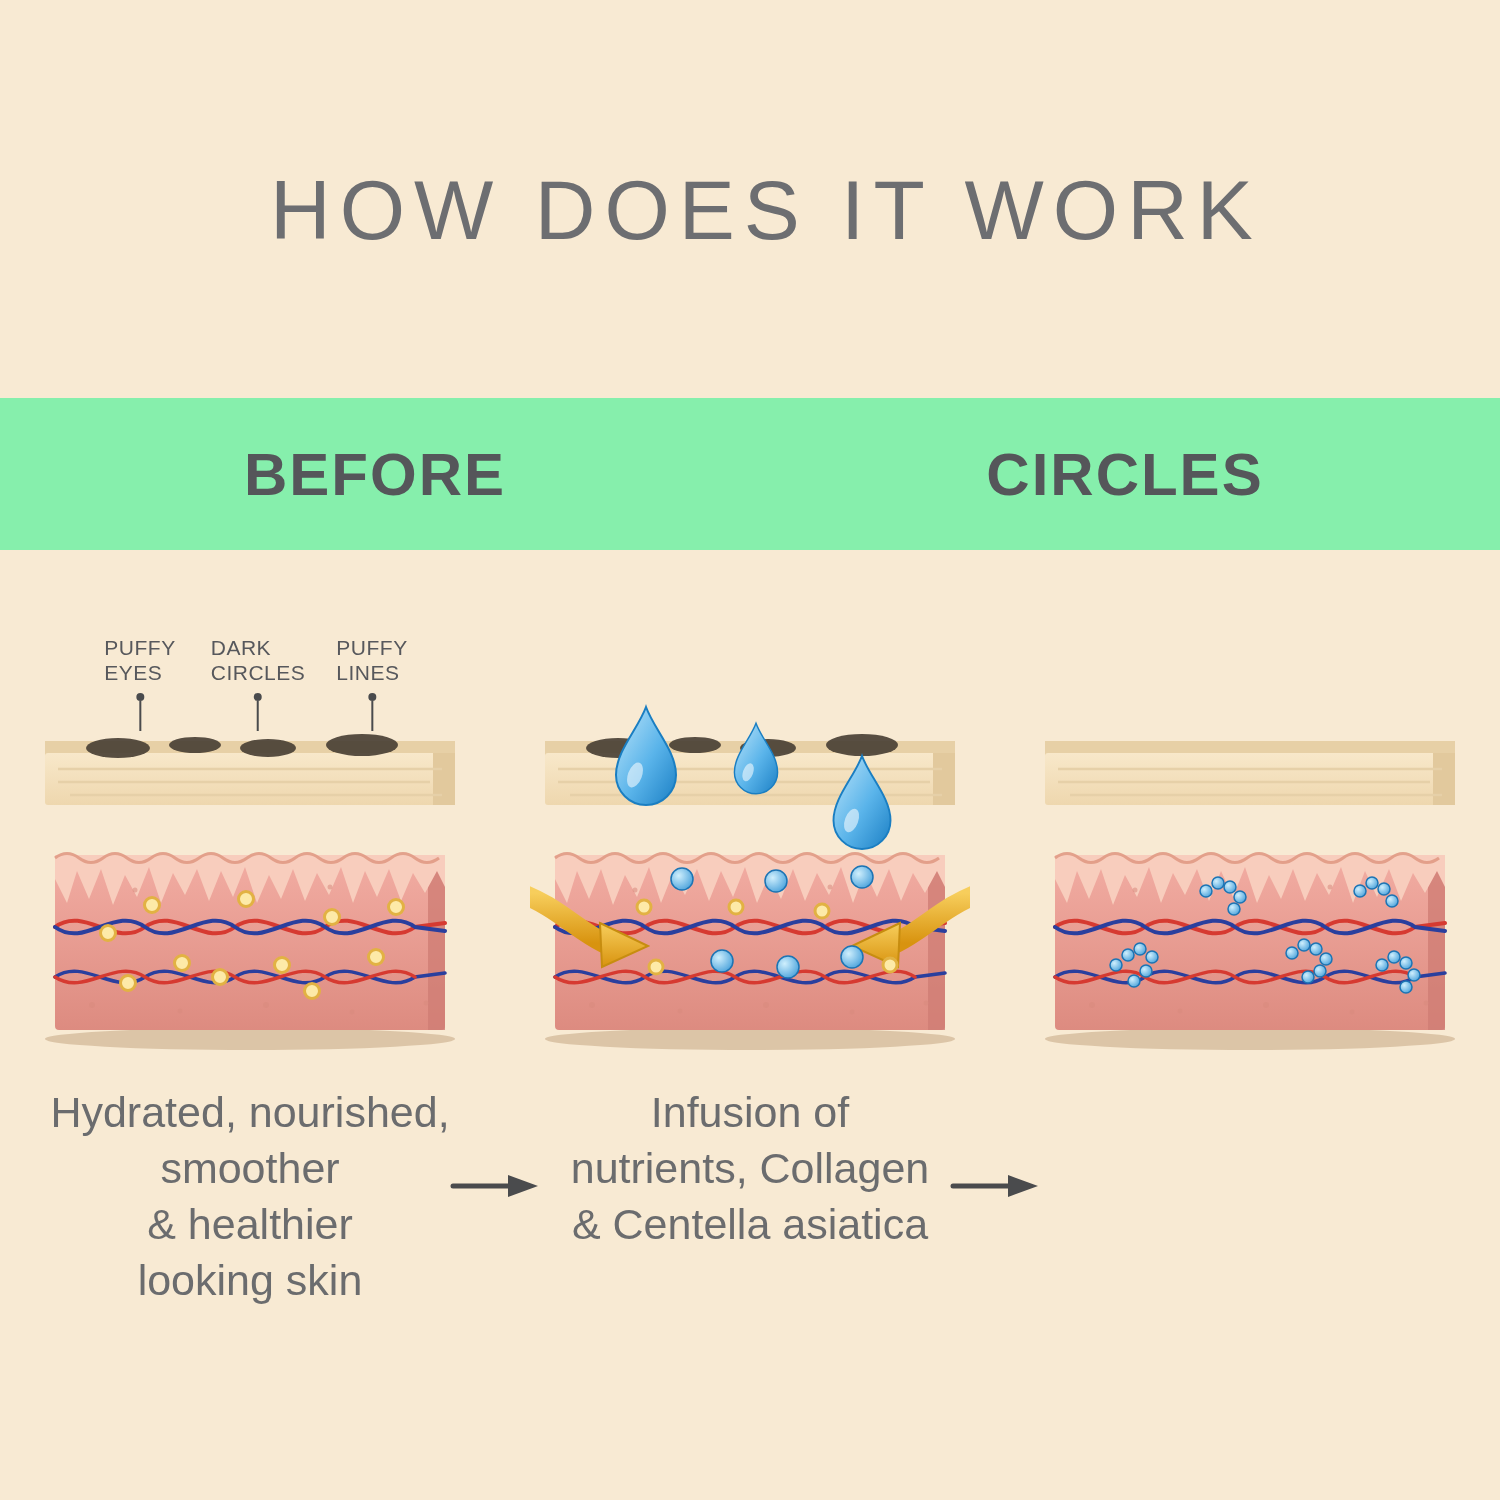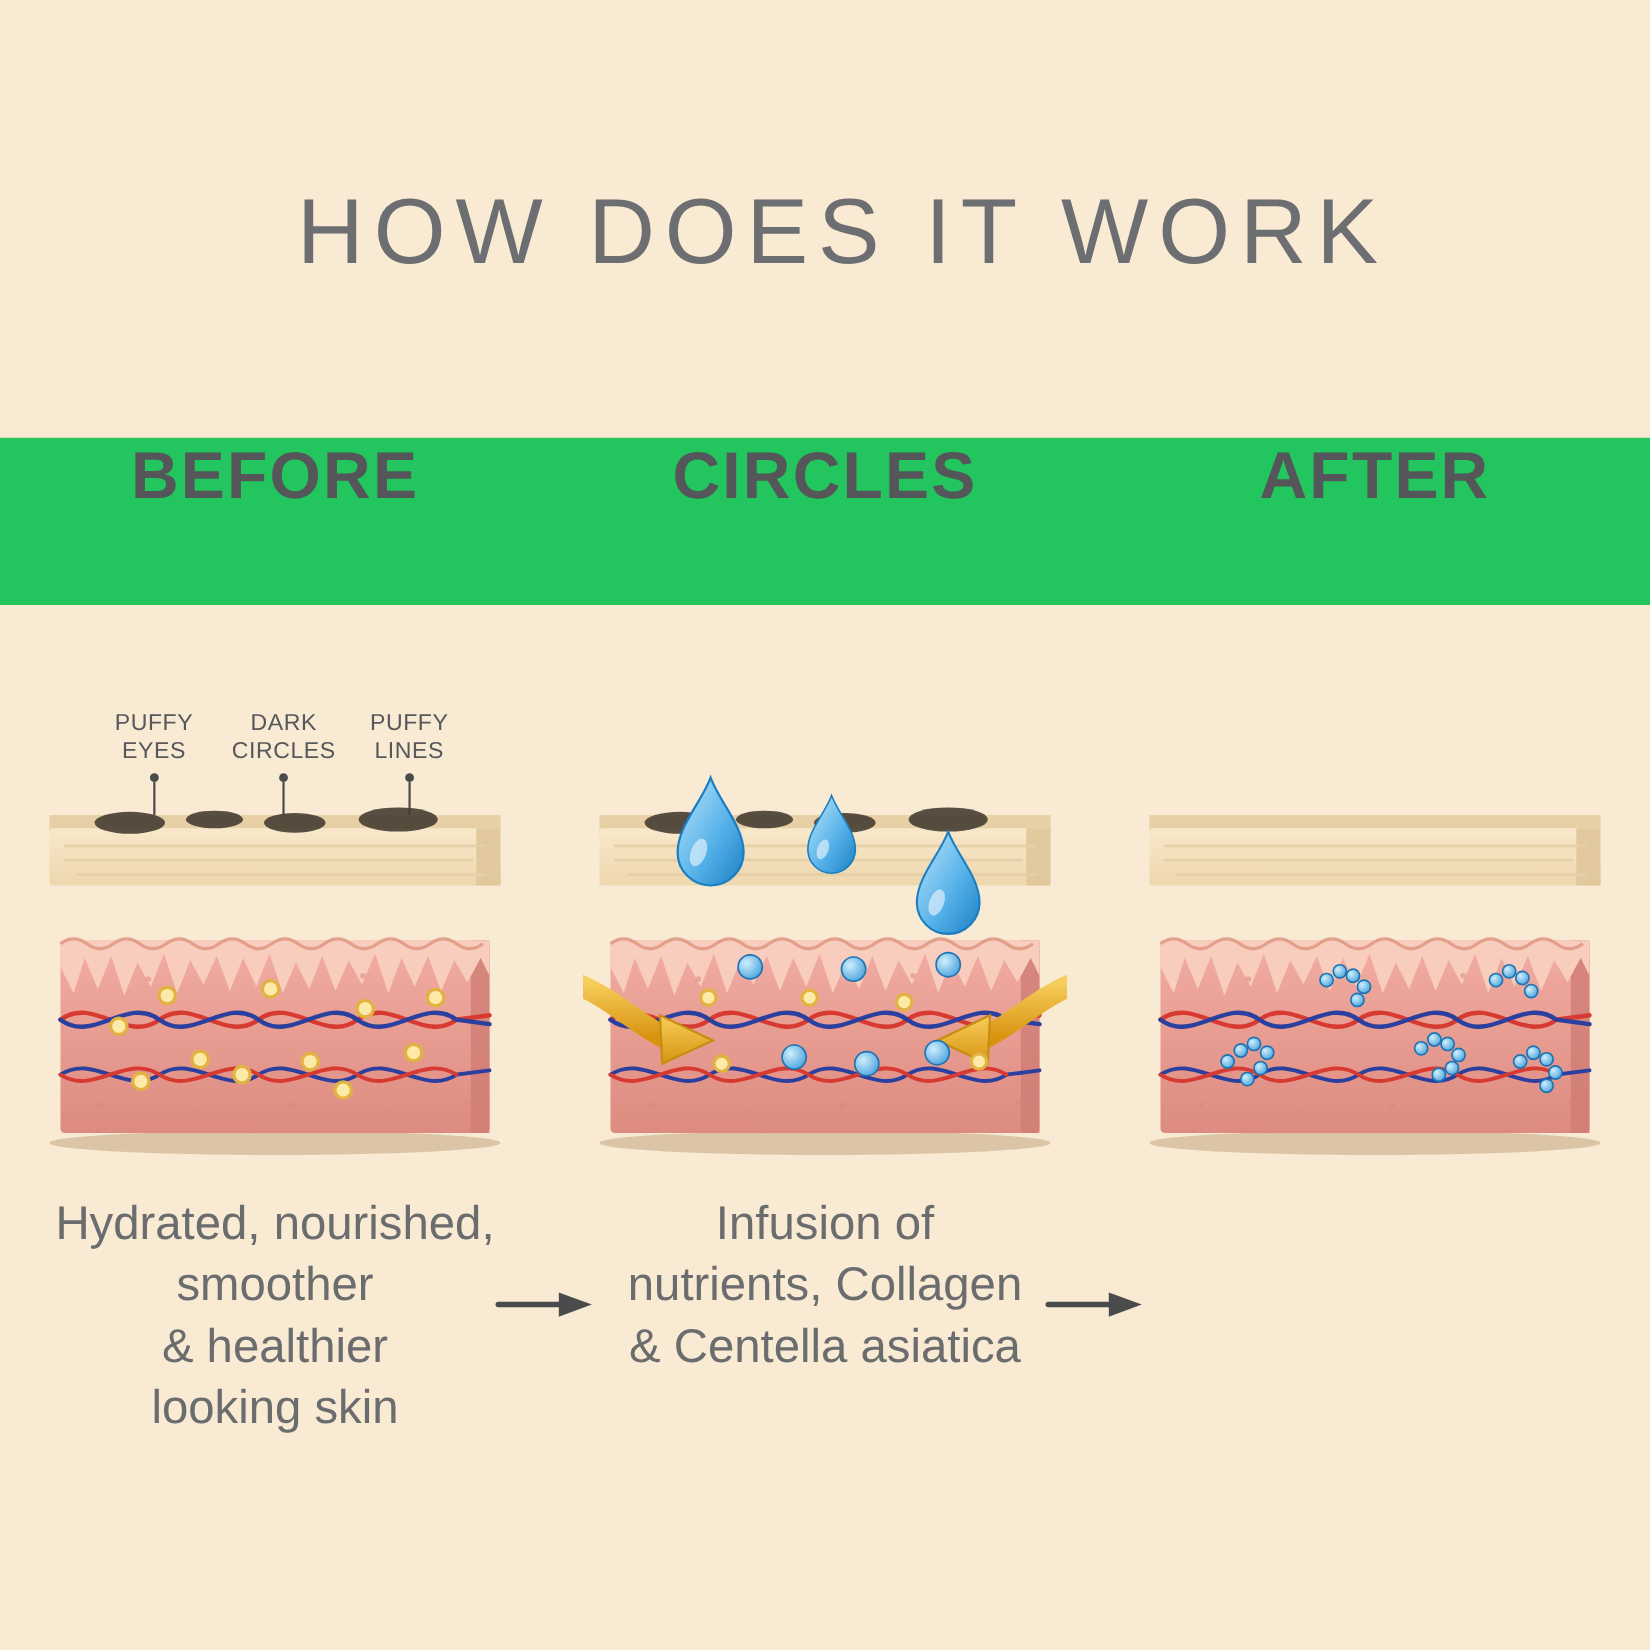--- a/index.html
+++ b/index.html
@@ -1,27 +1,27 @@
 <!DOCTYPE html>
 <html><head>
 <meta charset="utf-8">
 <style>
   html,body{margin:0;padding:0}
   body{width:1500px;height:1500px;background:#f8ead3;font-family:"Liberation Sans",sans-serif}
   .page{position:relative;width:1500px;height:1500px;background:#f8ead3;overflow:hidden}
   .defs-holder{position:absolute;width:0;height:0;overflow:hidden}
   .title{position:absolute;top:146px;left:0;width:100%;margin:16px;text-align:center;
          font-size:84px;font-weight:500;letter-spacing:9px;color:#6d6e71}
-  .band{position:absolute;top:398px;left:0;width:100%;height:152px;background:#22c55e;
-        display:flex;align-items:flex-start}
+  .band{position:absolute;top:398px;left:0;width:100%;height:152px;background:#86efac;
+        display:flex;align-items:center}
   .stage-header{flex:1;text-align:center;font-size:60px;font-weight:700;letter-spacing:2px;color:#55565a}
   .panels{position:absolute;top:550px;left:0;width:100%;height:540px;display:flex}
   .panel{position:relative;width:500px;height:540px}
   .skin{position:absolute;left:30px;top:115px;width:440px;height:400px}
-  .callout{position:absolute;top:96px;transform:translateX(-50%);text-align:center}
+  .callout{position:absolute;top:86px;transform:translateX(-50%);text-align:left}
   .callout-label{font-size:21px;line-height:1.18;letter-spacing:.5px;color:#57585c;
                  white-space:pre-line;font-weight:500}
   .pin-dot{width:8px;height:8px;border-radius:50%;background:#4a4b4d;margin:7px auto 0}
   .pin-stem{width:2px;height:30px;background:#4a4b4d;margin:0 auto}
   .captions{position:absolute;top:1085px;left:0;width:100%;display:flex}
   .caption{width:500px;font-size:43px;line-height:1.3;color:#6b6c6e;text-align:center;white-space:pre-line}
   .flow-arrow{position:absolute;top:88px;width:90px;height:26px}
   .beadY{fill:#fdeaa8;stroke:#e2b243;stroke-width:3}
   .beadB{fill:url(#gradBeadB);stroke:#1c74b4;stroke-width:1.5}
 </style>
@@ -93,21 +93,20 @@
         <ellipse cx="-11" cy="10" rx="7" ry="13" fill="#ffffff" opacity="0.55" transform="rotate(20 -11 10)"></ellipse>
       </g>
     </defs>
   </svg>
 
   <h1 class="title">HOW DOES IT WORK</h1>
 
   <div class="band">
     <div class="stage-header">BEFORE</div>
     <div class="stage-header">CIRCLES</div>
-    <div class="stage-header">AFTER</div>
   </div>
 
   <div class="panels">
 
     <div class="panel">
       <div class="callout" style="left:140px">
         <div class="callout-label">PUFFY
 EYES</div>
         <div>
             <div class="pin-dot"></div>

